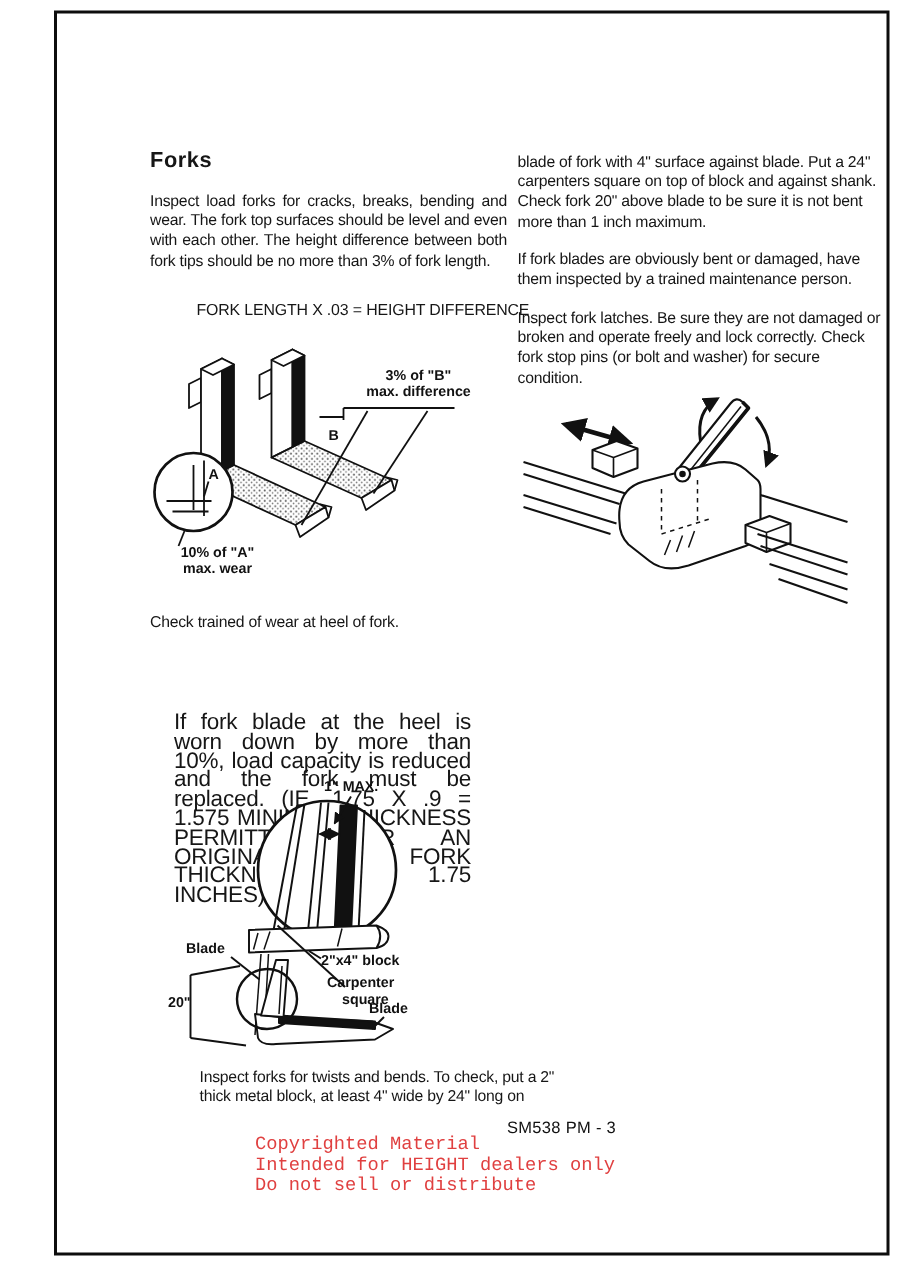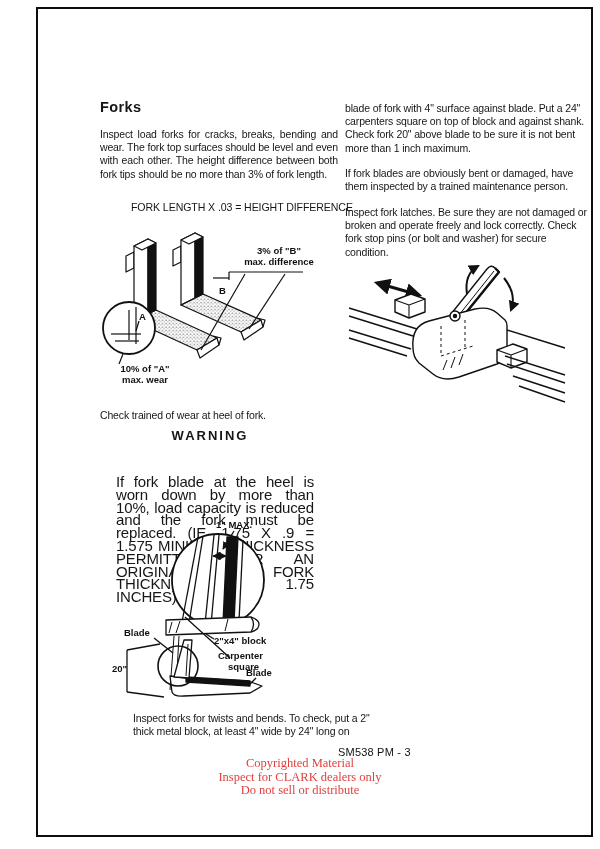--- a/index.html
+++ b/index.html
@@ -17,22 +17,22 @@
   .just{text-align:justify;}
   .formula{font-size:10.6px;letter-spacing:-.1px;margin-left:31px;}
   .warn-title{font-size:13px;font-weight:bold;letter-spacing:2px;text-align:center;}
   .warn-body{font-size:15px;line-height:12.8px;letter-spacing:-.15px;text-align:justify;margin-top:31px;}
   .fig{position:absolute;}
   .fig svg{position:absolute;left:0;top:0;}
   .fig-lbl{position:absolute;font-size:9.5px;font-weight:bold;line-height:10.5px;white-space:nowrap;color:#111;}
   .fig-lbl.ctr{text-align:center;}
   .footer-pn{font-size:11px;letter-spacing:.2px;color:#111;}
   .copyright{
-    font-family:Liberation Serif, serif;font-size:12.5px;line-height:13.5px;
-    text-align:center;white-space:nowrap;
+    font-family:Liberation Mono, monospace;font-size:12.5px;line-height:13.5px;
+    white-space:nowrap;
   }
 </style>
 </head>
 <body>
 
 <div class="page">
   <div class="frame"></div>
 
   <div class="abs h1" style="left:100px;top:99px;">Forks</div>
 
@@ -88,21 +88,20 @@
     <div class="fig-lbl" style="left:124px;top:58px;">B</div>
     <div class="fig-lbl" style="left:44px;top:84px;">A</div>
     <div class="fig-lbl ctr" style="left:4px;top:136px;width:92px;">
       <div>10% of "A"</div>
       <div>max. wear</div>
     </div>
   </div>
 
   <div class="abs body-txt" style="left:100px;top:409px;">Check trained of wear at heel of fork.</div>
 
-  <div class="abs warn-title" style="left:110px;top:428px;width:200px;">WARNING</div>
 
   <div class="abs warn-body" style="left:116px;top:445px;width:198px;">If fork blade at the heel is worn down by more than 10%, load capacity is reduced and the fork must be replaced.  (IE. 1.75 X .9 = 1.575 MINIMUM THICKNESS PERMITTED FOR AN ORIGINAL FORK THICKNESS OF 1.75 INCHES).</div>
 
   <div class="fig" style="left:110px;top:520px;width:232px;height:192px;">
     <svg width="232" height="192" viewBox="0 0 232 192">
       <defs>
         <marker id="arr2" viewBox="0 0 10 10" refX="9" refY="5" markerWidth="6" markerHeight="6" orient="auto-start-reverse">
           <path d="M0,0 L10,5 L0,10 Z" fill="#111"></path>
         </marker>
       </defs>
@@ -201,16 +200,16 @@
         <path d="M160,112 L218,131"></path>
         <path d="M166,124 L218,141"></path>
         <path d="M172,134 L218,150"></path>
       </g>
     </svg>
   </div>
 
   <div class="abs footer-pn" style="left:338px;top:746px;">SM538  PM - 3</div>
   <div class="abs copyright" style="left:170px;top:757px;width:260px;color:#e04040;">
     <div>Copyrighted Material</div>
-    <div>Inspect for CLARK dealers only</div>
+    <div>Intended for HEIGHT dealers only</div>
     <div>Do not sell or distribute</div>
   </div>
 </div>
 
 </body></html>

